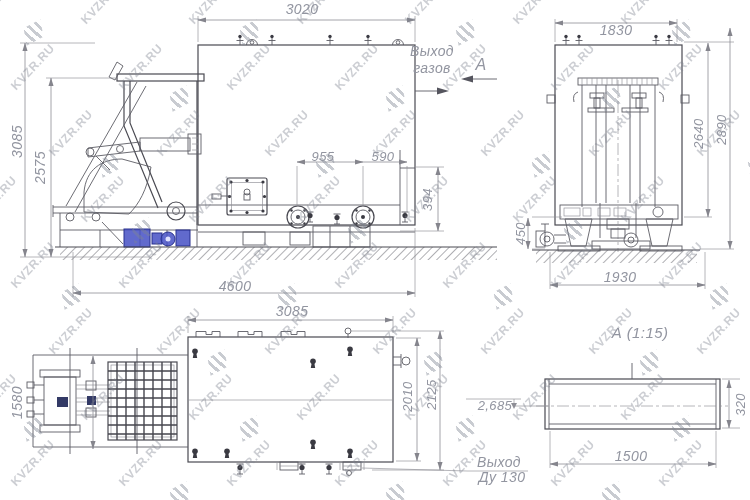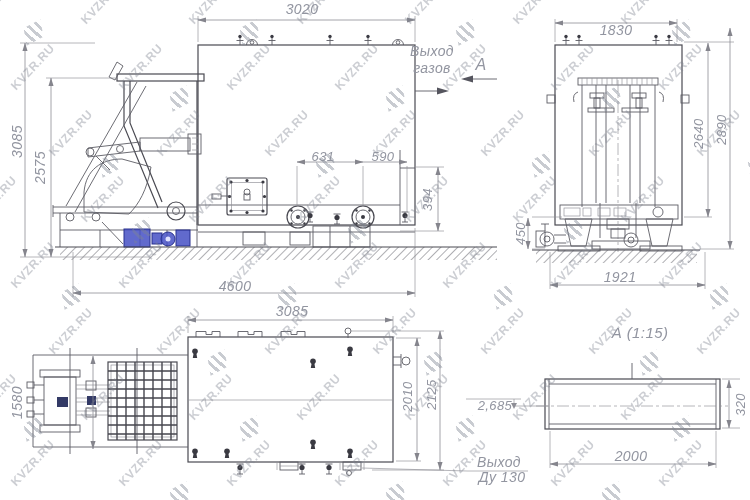--- a/index.html
+++ b/index.html
@@ -377,39 +377,39 @@
       <span class="wm-logo" style="left: 602px; top: 486px;"></span>
       <span class="wm-text" style="left: 652px; top: 456px;">KVZR.RU</span>
     </div>
 
 <div id="labels">
 
   <span class="dt big" style="left:280px;top:2px;width:44px">3020</span>
   <span class="dt big v" style="left:-5px;top:134px;width:44px">3085</span>
   <span class="dt big v" style="left:18px;top:160px;width:44px">2575</span>
   <span class="dt big" style="left:213px;top:279px;width:44px">4600</span>
-  <span class="dt" style="left:303px;top:149px;width:40px">631</span>
+  <span class="dt" style="left:303px;top:149px;width:40px">955</span>
   <span class="dt" style="left:363px;top:149px;width:40px">590</span>
   <span class="dt v" style="left:407px;top:192px;width:40px">394</span>
   <span class="dt ru" style="left:406px;top:44px;width:52px">Выход</span>
   <span class="dt ru" style="left:406px;top:61px;width:52px">газов</span>
   <span class="dt" style="left:468px;top:57px;width:26px;font-size:16px">А</span>
 
   <span class="dt big" style="left:594px;top:23px;width:44px">1830</span>
   <span class="dt v" style="left:678px;top:126px;width:40px">2640</span>
   <span class="dt v" style="left:701px;top:122px;width:40px">2890</span>
   <span class="dt v" style="left:502px;top:226px;width:36px">450</span>
-  <span class="dt big" style="left:598px;top:270px;width:44px">1921</span>
+  <span class="dt big" style="left:598px;top:270px;width:44px">1930</span>
 
   <span class="dt big" style="left:270px;top:304px;width:44px">3085</span>
   <span class="dt big v" style="left:-5px;top:395px;width:44px">1580</span>
   <span class="dt v" style="left:387px;top:389px;width:40px">2010</span>
   <span class="dt v" style="left:411px;top:387px;width:40px">2125</span>
   <span class="dt ru" style="left:468px;top:455px;width:62px">Выход</span>
   <span class="dt ru" style="left:474px;top:470px;width:56px">Ду 130</span>
 
   <span class="dt" style="left:600px;top:325px;width:80px;font-size:15px">А (1:15)</span>
-  <span class="dt big" style="left:609px;top:449px;width:44px">2000</span>
+  <span class="dt big" style="left:609px;top:449px;width:44px">1500</span>
   <span class="dt v" style="left:720px;top:397px;width:40px">320</span>
   <span class="dt" style="left:468px;top:398px;width:54px">2,685</span>
 </div>
 
 </div>
 
 </body></html>

